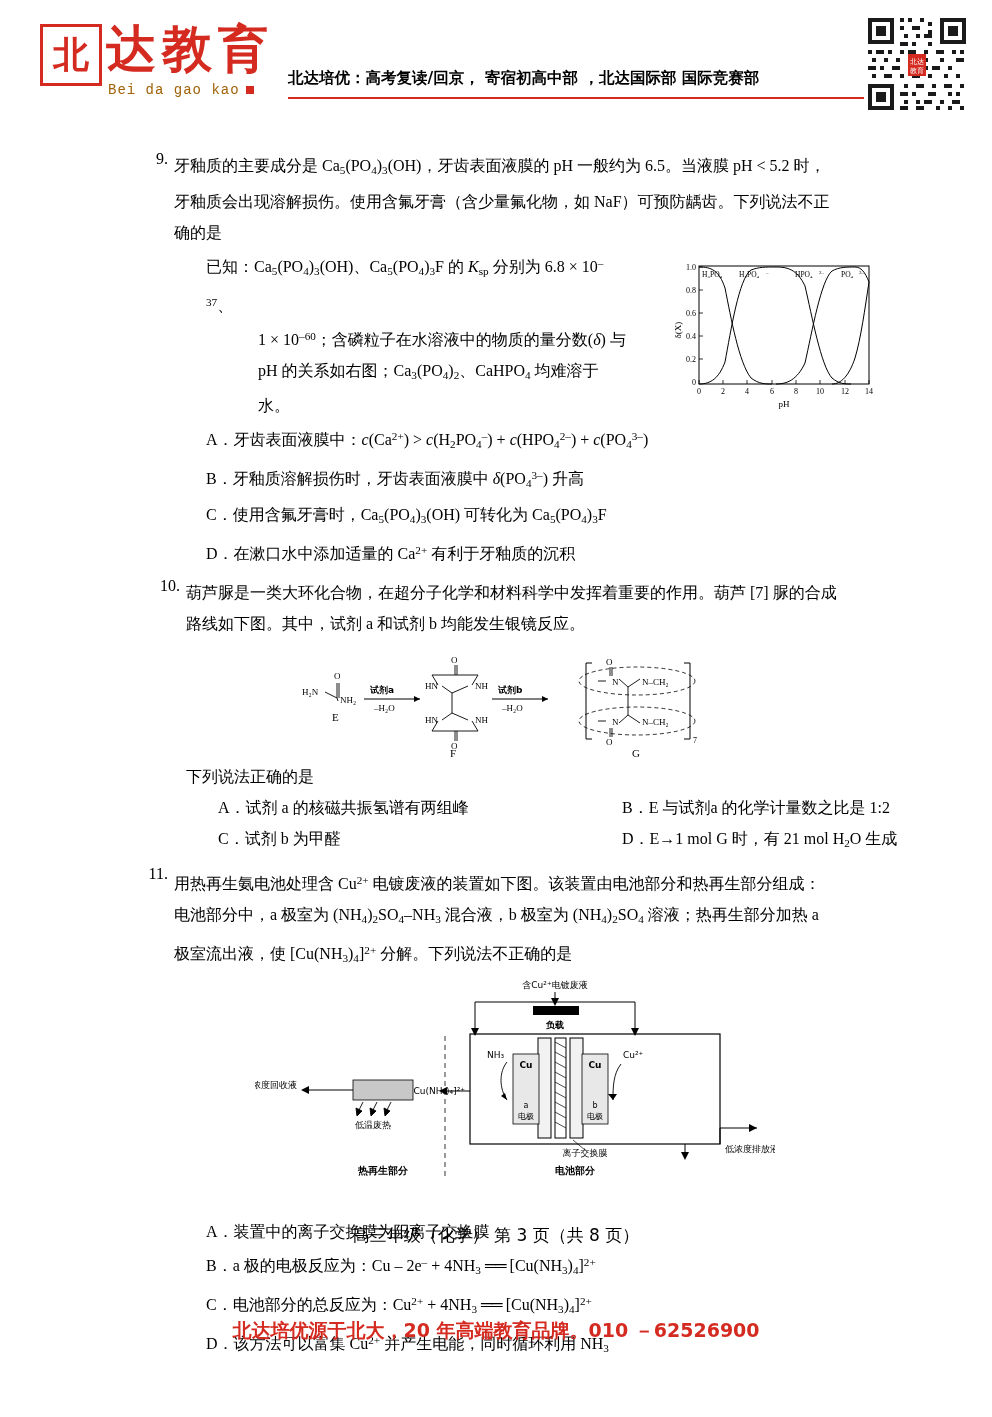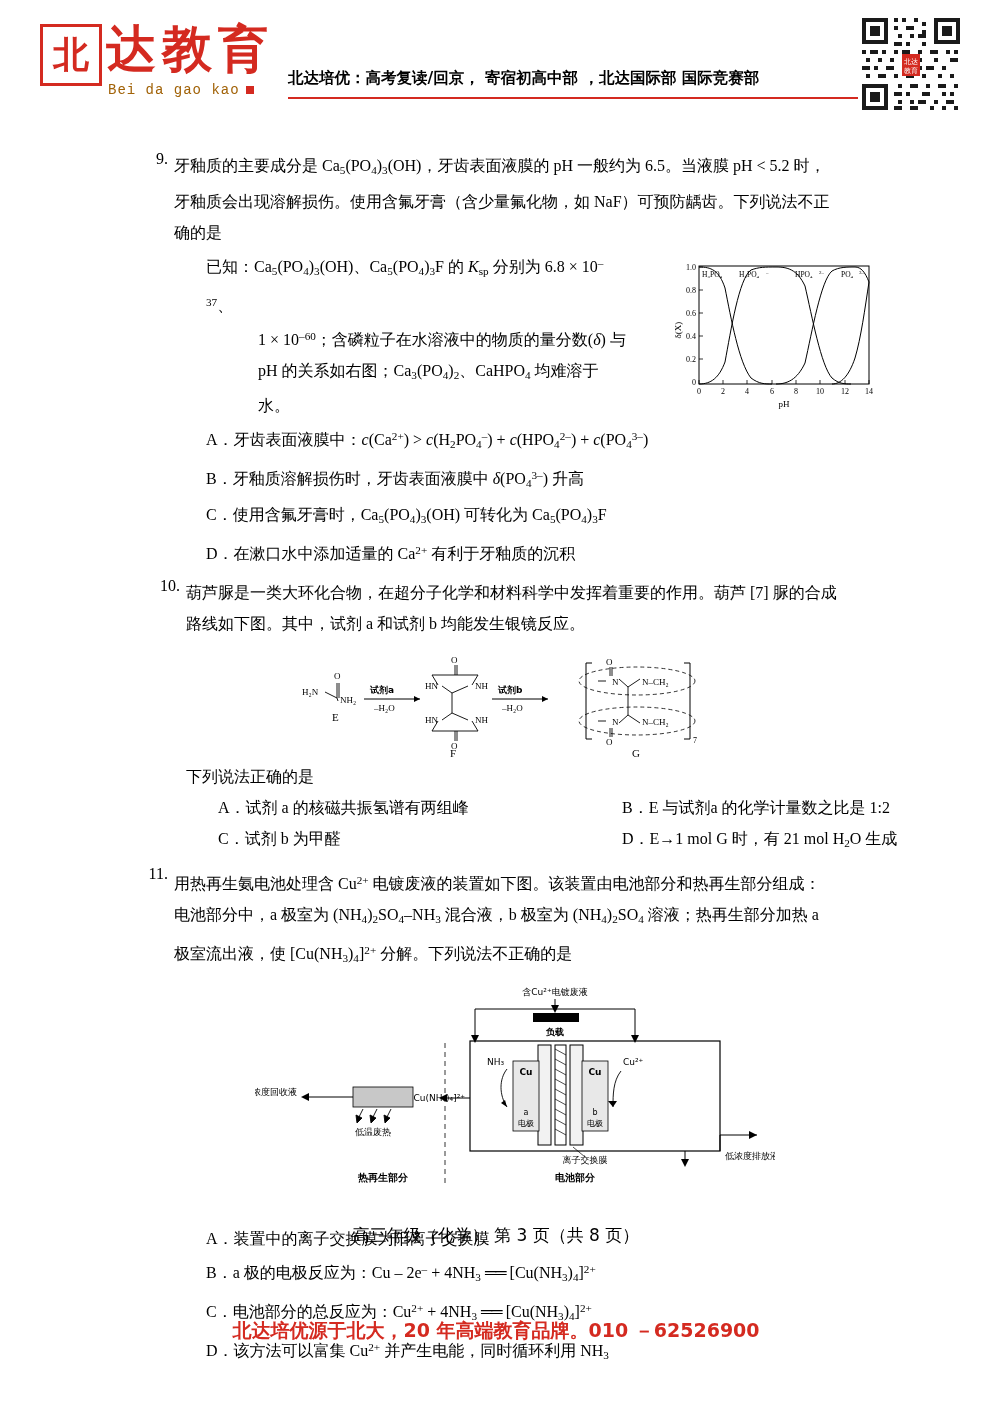--- a/index.html
+++ b/index.html
@@ -34,21 +34,21 @@
     font-family:Liberation Mono, monospace;
   }
   .logo-en .sq{display:inline-block;width:8px;height:8px;background:#d42a20;margin-left:6px;}
   .header-line{
     position:absolute;left:288px;top:68px;
     font-size:15.5px;color:#000000;font-weight:bold;
     font-family:"DejaVu Sans", sans-serif;white-space:nowrap;
   }
   .header-rule{position:absolute;left:288px;top:97px;width:580px;height:2px;background:#d42a20;}
   .qr{
-    position:absolute;right:28px;top:14px;width:106px;height:100px;
+    position:absolute;right:22px;top:14px;width:106px;height:100px;
     background:#be185d;
   }
   .qr svg{display:block;}
 
   
   .content{position:absolute;left:0;top:150px;width:992px;}
   .q{position:relative;margin:0 0 6px 0;}
   .qnum{position:absolute;left:138px;width:30px;text-align:right;font-size:16px;}
   .qbody{margin-left:174px;margin-right:130px;font-size:16px;line-height:31px;text-align:justify;}
   .opt-ind{margin-left:206px;font-size:16px;line-height:31px;}
@@ -62,21 +62,21 @@
 
   
   .chart{position:absolute;right:108px;top:108px;width:215px;height:155px;}
   .chart svg{display:block;}
 
   
   .scheme{position:relative;height:116px;margin-top:4px;}
   .scheme svg{position:absolute;left:280px;top:0;}
 
   
-  .device{position:relative;height:240px;margin-top:10px;}
+  .device{position:relative;height:240px;margin-top:3px;}
   .device svg{position:absolute;left:255px;top:0;}
 
   
   .pagefoot{
     position:absolute;left:0;top:1224px;width:992px;text-align:center;
     font-size:17px;font-family:"DejaVu Sans", sans-serif;
   }
   .botline{
     position:absolute;left:0;top:1318px;width:992px;text-align:center;
     font-size:19px;font-weight:bold;color:#d42a20;

